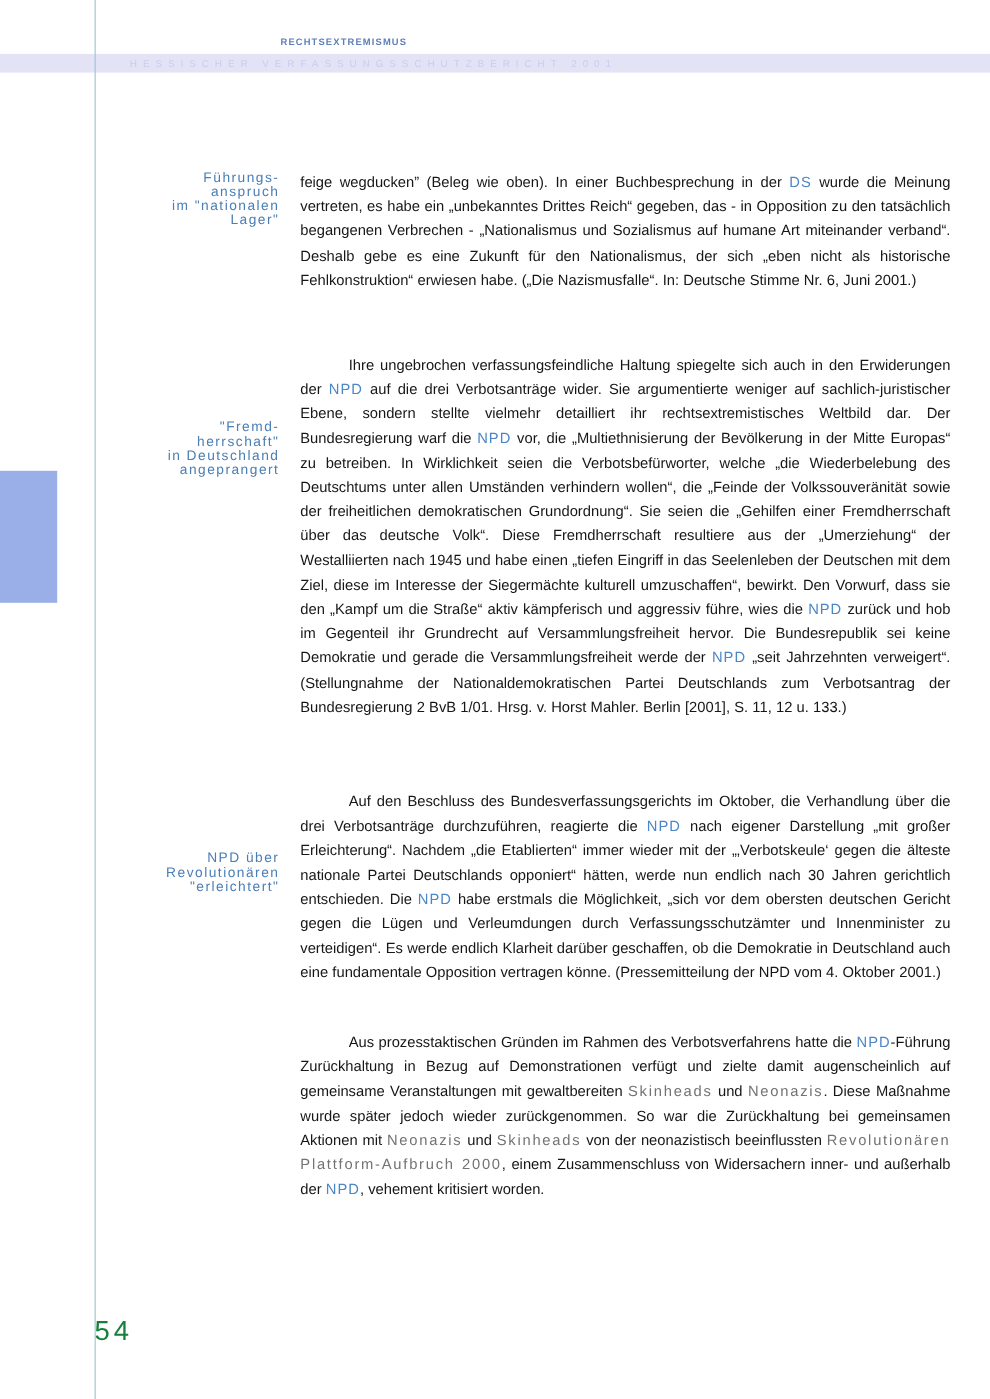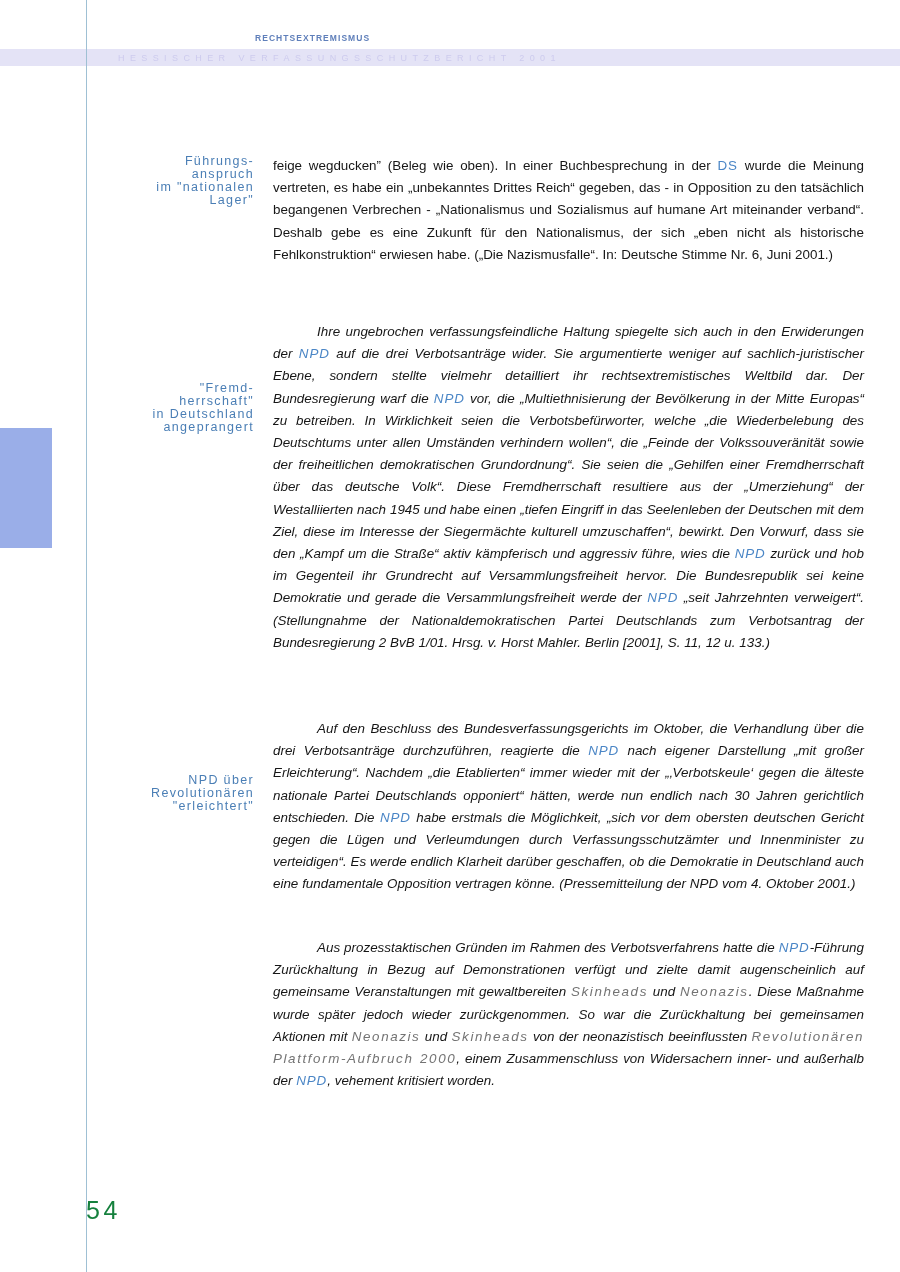--- a/index.html
+++ b/index.html
@@ -120,21 +120,20 @@
     line-height: 22.2px;
     text-align: justify;
     text-justify: inter-word;
     color: #161616;
     hyphens: none;
     word-spacing: 0.1px;
     margin-left: 18px;
   }
   .para.indent {
     text-indent: 44px;
-    font-style: italic;
   }
 
   
   .org {
     color: #4b86c6;
     letter-spacing: 0.9px;
   }
   .org-wide {
     color: #737373;
     letter-spacing: 1.6px;

